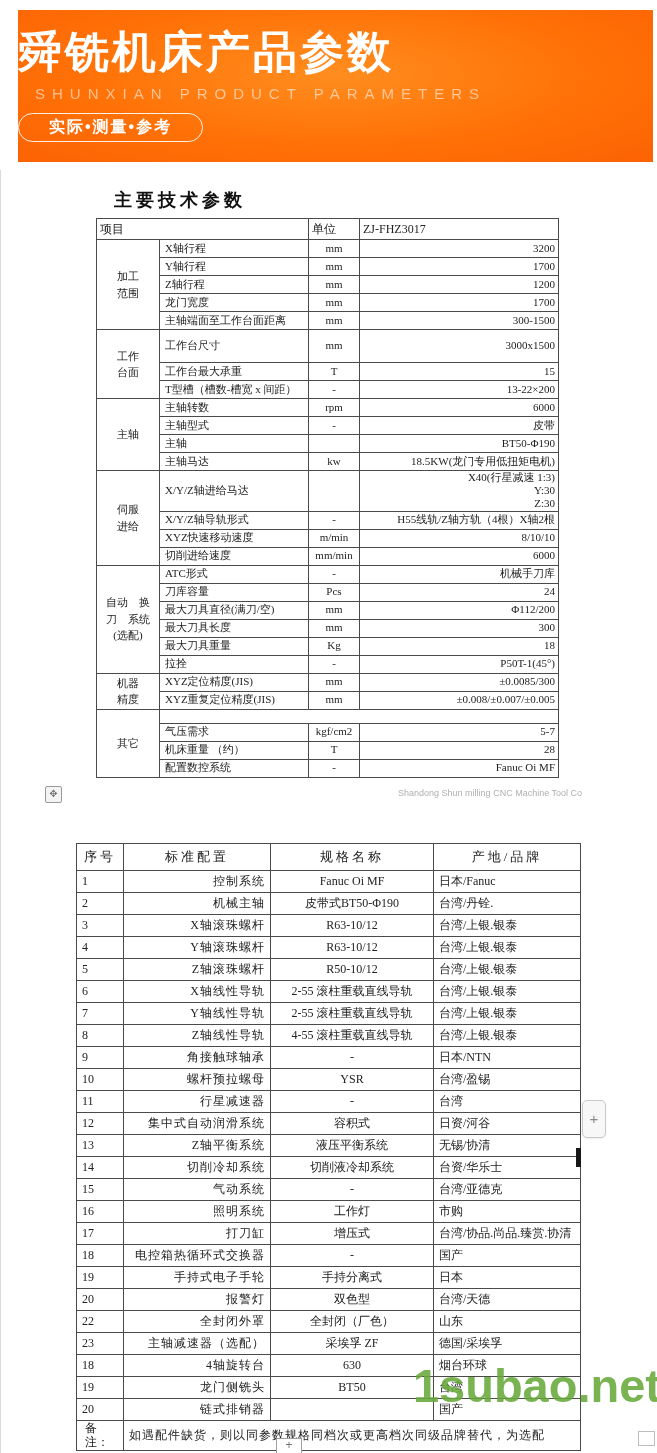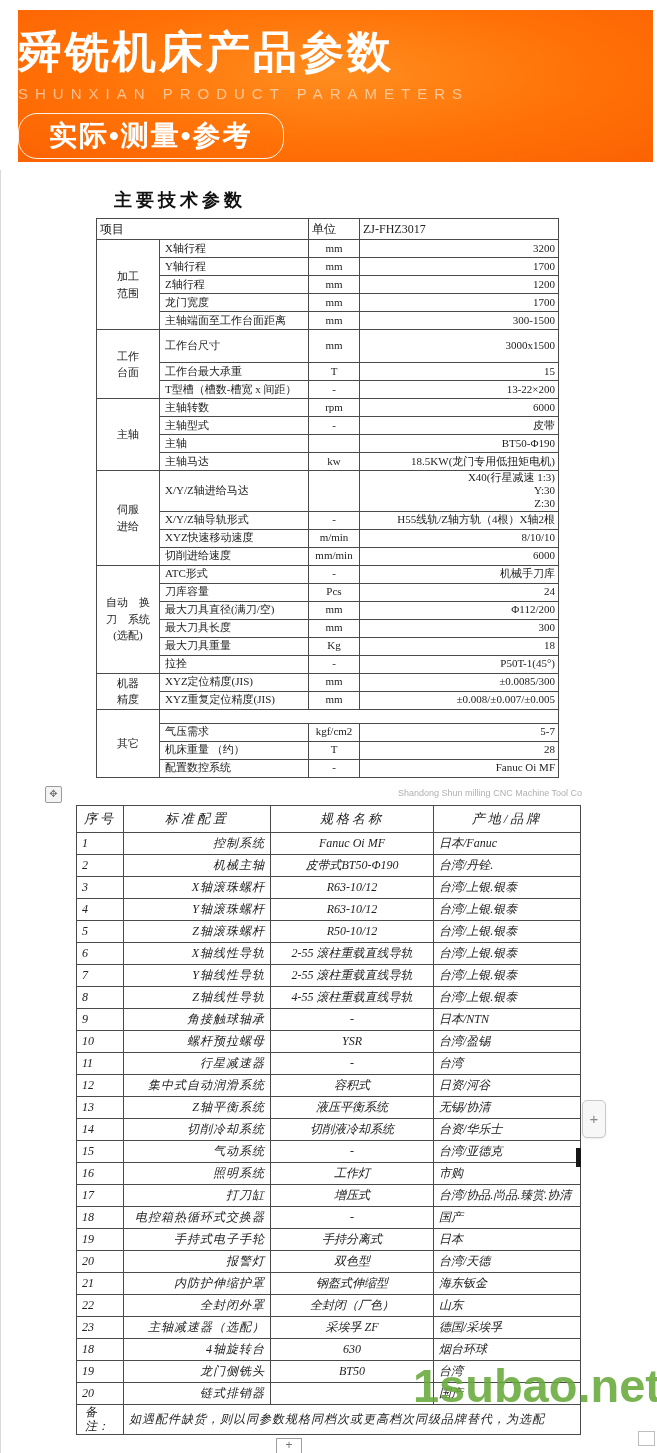--- a/index.html
+++ b/index.html
@@ -15,46 +15,47 @@
     text-align:left;color:#fff;margin-left:8px;
   }
   .banner-title{
     padding-top:13px;font-size:44px;font-weight:bold;letter-spacing:3px;
     font-family:"Liberation Sans","DejaVu Sans",sans-serif;
   }
   .banner-sub{
     margin-top:3px;font-size:15px;letter-spacing:7px;
     color:rgba(255,255,255,0.55);
     font-family:"Liberation Sans","DejaVu Sans",sans-serif;
+    padding-left:17px;
   }
   .banner-badge{
     display:inline-block;margin-top:11px;padding:3px 30px;
     border:1.5px solid rgba(255,255,255,0.9);border-radius:19px;
-    font-size:28px;font-weight:bold;letter-spacing:2px;
+    font-size:16px;font-weight:bold;letter-spacing:2px;
     font-family:"Liberation Sans","DejaVu Sans",sans-serif;
   }
   
   .left-line{position:absolute;left:0;top:170px;width:1px;height:1283px;background:#d9d9d9;}
   
   .sec1-title{
     position:absolute;left:114px;top:188px;font-size:18px;font-weight:bold;
     letter-spacing:4px;color:#111;
   }
   table{border-collapse:collapse;table-layout:fixed;}
   td{border:1px solid #4a4a4a;vertical-align:middle;line-height:1.2;overflow:hidden;}
   #spec-table{position:absolute;left:96px;top:218px;width:462px;font-size:11px;}
   #spec-table td{height:17px;padding:0 3px;}
   #spec-table .group-cell{text-align:center;white-space:pre-line;line-height:1.5;}
   #spec-table .lbl{text-align:left;padding-left:5px;}
   #spec-table .ctr{text-align:center;}
   #spec-table .val{text-align:right;white-space:pre-line;}
   #spec-table .tall{height:32px;}
   #spec-table .hdr{text-align:left;font-size:12px;height:20px;}
   
-  #config-table{position:absolute;left:76px;top:805px;width:504px;font-size:12px;font-style:italic;}
+  #config-table{position:absolute;left:76px;top:843px;width:504px;font-size:12px;}
   #config-table td{height:21px;padding:0 5px;}
   #config-table .hdr{text-align:center;font-size:13px;height:26px;letter-spacing:3px;}
   #config-table .num{text-align:left;}
   #config-table .lbl{text-align:right;letter-spacing:1px;}
   #config-table .spec{text-align:center;}
   #config-table .orig{text-align:left;}
   #config-table .note-lbl{text-align:left;font-size:12px;padding-left:8px;}
   #config-table .note-txt{text-align:left;font-size:12px;letter-spacing:1px;}
   
   .wm-company{
@@ -406,26 +407,20 @@
         <td class="spec">手持分离式</td>
         <td class="orig">日本</td>
       </tr>
       <tr>
         <td class="num">20</td>
         <td class="lbl">报警灯</td>
         <td class="spec">双色型</td>
         <td class="orig">台湾/天德</td>
       </tr>
       <tr>
-        <td class="num">21</td>
-        <td class="lbl">内防护伸缩护罩</td>
-        <td class="spec">钢盔式伸缩型</td>
-        <td class="orig">海东钣金</td>
-      </tr>
-      <tr>
         <td class="num">22</td>
         <td class="lbl">全封闭外罩</td>
         <td class="spec">全封闭（厂色）</td>
         <td class="orig">山东</td>
       </tr>
       <tr>
         <td class="num">23</td>
         <td class="lbl">主轴减速器（选配）</td>
         <td class="spec">采埃孚 ZF</td>
         <td class="orig">德国/采埃孚</td>

